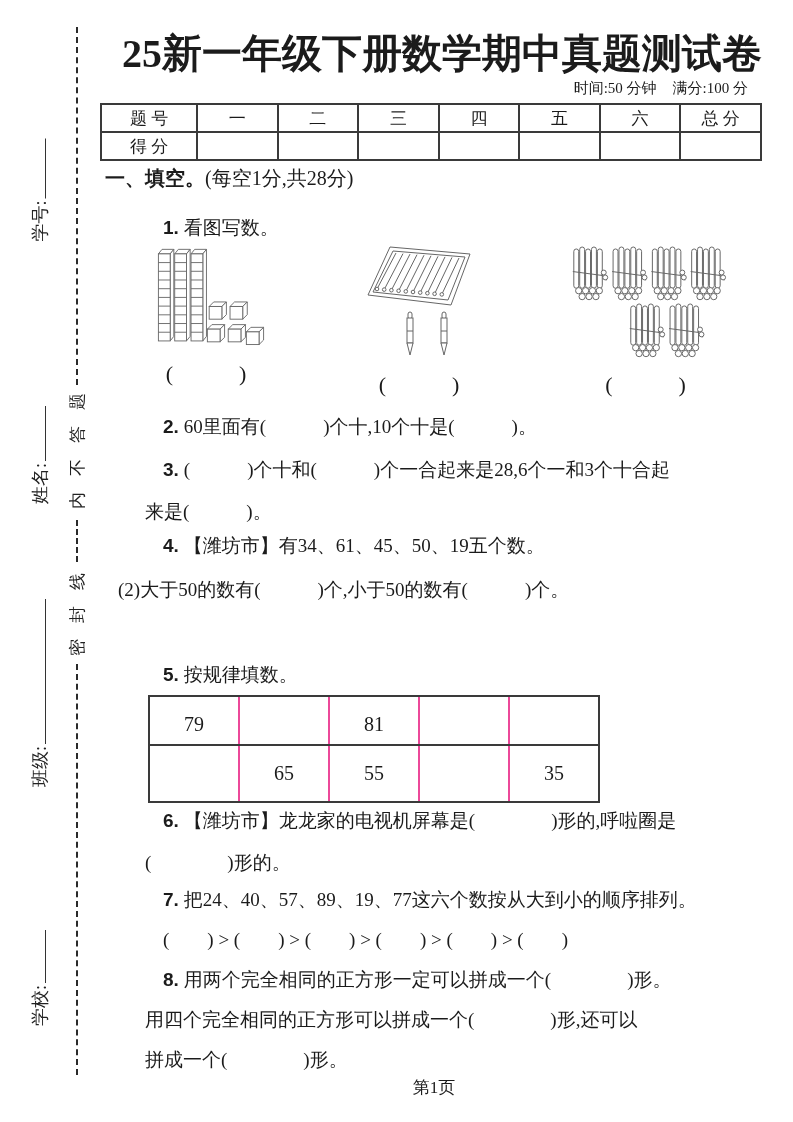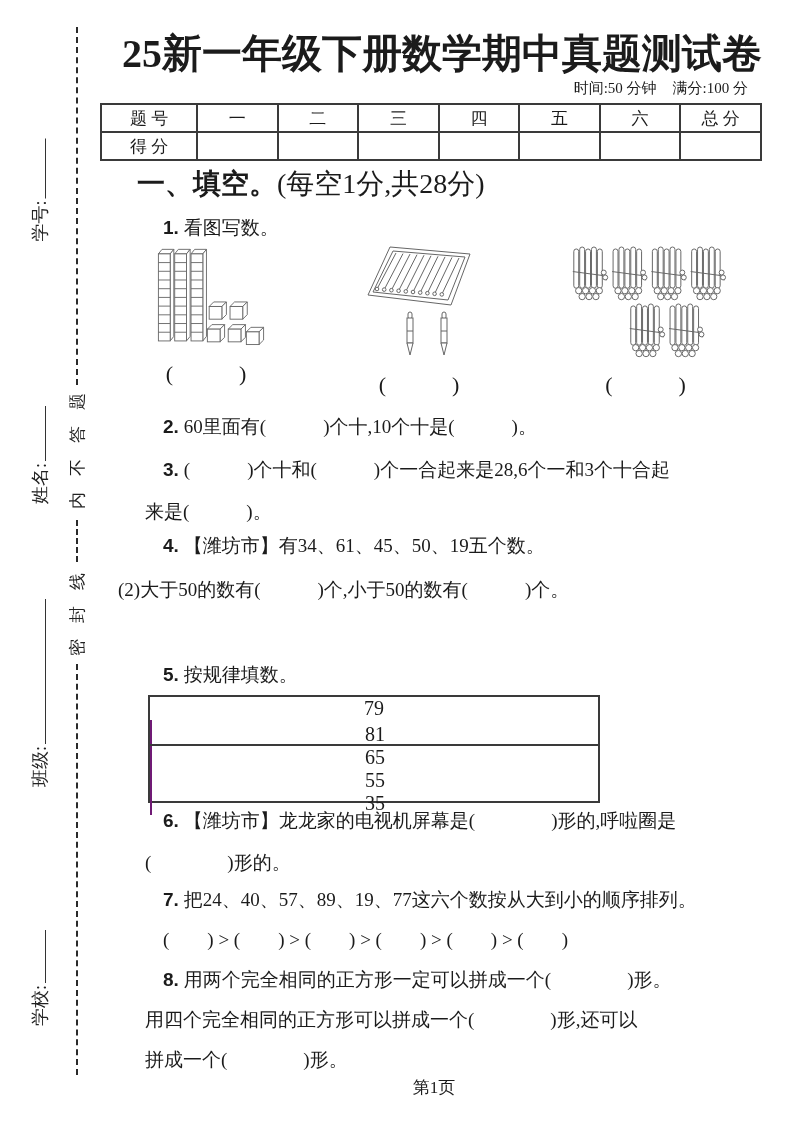--- a/index.html
+++ b/index.html
@@ -53,21 +53,21 @@
   .meta { top: 79px; right: 20px; font-size: 15px; white-space: nowrap; }
   .meta .gap { display: inline-block; width: 16px; }
 
   table.score { top: 103px; left: 0; border-collapse: collapse; table-layout: fixed; width: 662px; }
   table.score td {
     border: 2px solid #3a3a3a; height: 28px;
     text-align: center; font-size: 17px; padding: 0; margin-left: 48px;
   }
   table.score td.lab { width: 96px; }
 
-  .sec-head { top: 165px; left: 5px; font-size: 28px; white-space: nowrap; margin-left: 32px; }
+  .sec-head { top: 165px; left: 5px; font-size: 20px; white-space: nowrap; }
   .sec-head .h { font-weight: bold; }
 
   .q { left: 15px; white-space: nowrap; }
   .q .num { font-weight: bold; font-family: "Liberation Sans", sans-serif; margin-right: 5px; font-size: 19px; }
   .line { height: 40px; line-height: 40px; margin-left: 48px; }
   .lh42 .line { height: 42px; line-height: 42px; }
   .lh44 .line { height: 44px; line-height: 44px; }
   .indent { margin-left: 30px; }
   .indent-xs { margin-left: 3px; }
 
@@ -77,24 +77,24 @@
   .g1 { margin-left: 45px; }
   .g2 { margin-left: 93px; }
   .g3 { margin-left: 85px; }
   .img-caption { margin-top: 9px; font-size: 22px; white-space: nowrap; }
   svg .ln { stroke: #666; fill: none; stroke-width: 1; }
   svg .fc { stroke: #666; fill: #fff; stroke-width: 1; }
 
   
   .seq-table {
     position: absolute; left: 48px; width: 452px; height: 59px;
-    display: flex; border: 2px solid #3a3a3a; background: #fff; flex-direction: column;
+    display: flex; border: 2px solid #3a3a3a; background: #fff;
   }
   .seq-cell {
-    flex: 1; border-left: 2px solid #701a75;
+    flex: 1; border-left: 2px solid #ec4899;
     display: flex; align-items: center; justify-content: center;
     font-size: 20px;
   }
   .seq-cell:first-child { border-left: none; }
 
   .footer { top: 1076px; left: 0; right: 0; text-align: center; font-size: 17px; }
 </style>
 </head>
 <body>
 

